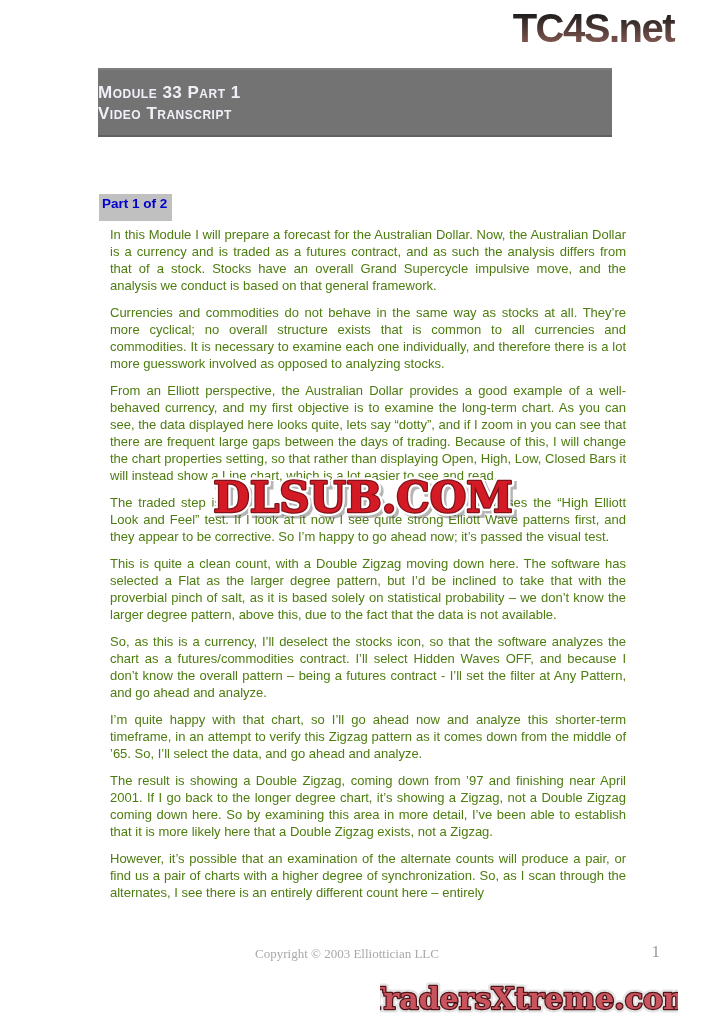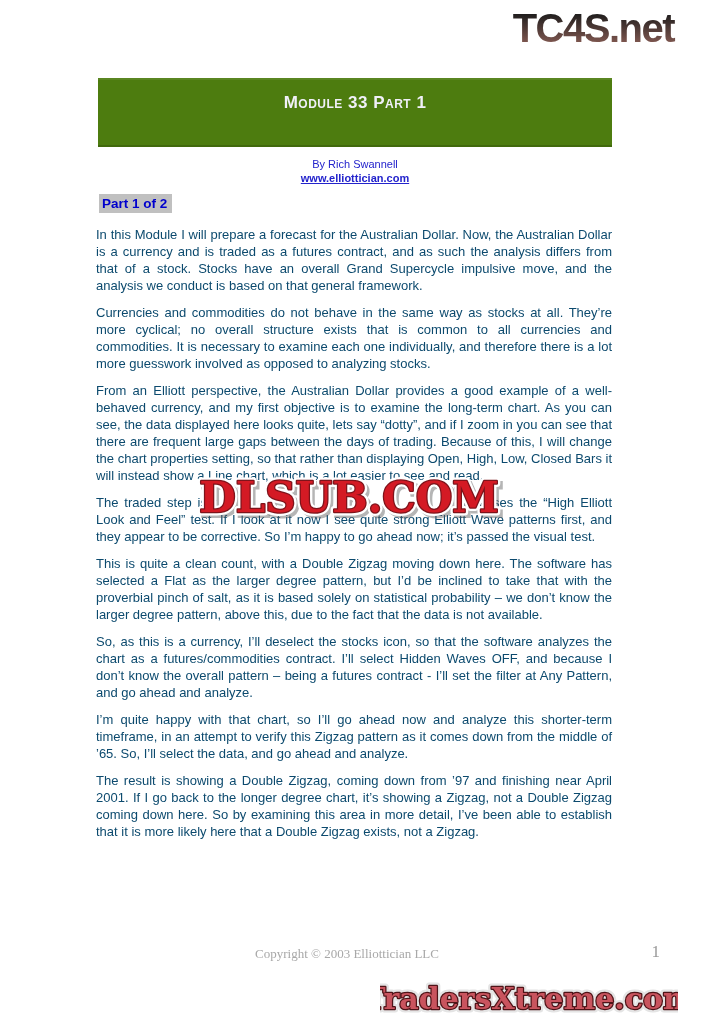--- a/index.html
+++ b/index.html
@@ -5,41 +5,40 @@
   html,body{margin:0;padding:0;background:#ffffff;}
   .page{
     position:relative;width:680px;height:1024px;background:#ffffff;
     font-family:"Liberation Sans",sans-serif;overflow:hidden;
   }
   
   .tc4s{position:absolute;top:2px;right:2px;}
   
   .banner{
     position:absolute;left:98px;top:68px;width:514px;height:69px;
-    background:#4d7c0f;color:#f0f0f8;text-align:center;
+    background:#737373;color:#f0f0f8;
     box-shadow:inset 0 2px 0 rgba(255,255,255,0.08), inset 0 -2px 0 rgba(0,0,0,0.15);
-    margin-top:10px;
   }
   .banner .t{
     font-variant:small-caps;font-weight:bold;font-size:17px;line-height:21px;
     letter-spacing:0.5px;
   }
   .banner .t1{margin-top:14px;}
   
   .byline{position:absolute;left:98px;top:157px;width:514px;text-align:center;color:#2323cc;font-size:11px;line-height:14px;}
   .byline .site{font-weight:bold;text-decoration:underline;color:#2323cc;}
   
   .sec-head{
     position:absolute;left:99px;top:194px;background:#c0c0c0;color:#0000cd;
-    font-size:13.5px;font-weight:bold;padding:2px 5px 2px 3px;
+    font-size:13.5px;font-weight:bold;padding:2px 5px 10px 3px;
   }
   
   .content{
-    position:absolute;left:96px;top:226px;width:516px;
-    font-size:13px;line-height:17px;color:#0c4a6e;text-align:justify;
+    position:absolute;left:110px;top:226px;width:516px;
+    font-size:13px;line-height:17px;color:#4d7c0f;text-align:justify;
   }
   .para{margin:0 0 10px 0;}
   .para-wm{position:relative;}
   .hidden-gap{display:inline-block;width:246px;height:1px;vertical-align:baseline;}
   .wm-wrap{position:absolute;top:-24px;left:92px;pointer-events:none;}
   
   .footer-copy{
     position:absolute;left:90px;top:946px;width:514px;text-align:center;
     font-family:"Liberation Serif",serif;font-size:13px;color:#a8a8a8;
   }
@@ -64,26 +63,23 @@
           <stop offset="0.15" stop-color="#1b1b1b"></stop>
           <stop offset="1" stop-color="#96655c"></stop>
         </linearGradient>
       </defs>
       <text x="224" y="40" text-anchor="end" font-size="40" font-weight="bold" letter-spacing="-1.5" fill="url(#tcgrad)">TC4S.net</text>
     </svg>
   </div>
 
   <div class="banner">
     <div class="t t1">Module 33 Part 1</div>
+    <div class="t t2">Video Transcript</div>
   </div>
 
-  <div class="byline">
-    <div>By Rich Swannell</div>
-    <div><a class="site" href="#">www.elliottician.com</a></div>
-  </div>
 
   <div class="sec-head">Part 1 of 2</div>
 
   <div class="content">
     <p class="para">In this Module I will prepare a forecast for the Australian Dollar.  Now, the Australian Dollar is a currency and is traded as a futures contract, and as such the analysis differs from that of a stock.  Stocks have an overall Grand Supercycle impulsive move, and the analysis we conduct is based on that general framework.</p>
     <p class="para">Currencies and commodities do not behave in the same way as stocks at all.  They’re more cyclical; no overall structure exists that is common to all currencies and commodities.  It is necessary to examine each one individually, and therefore there is a lot more guesswork involved as opposed to analyzing stocks.</p>
     <p class="para">From an Elliott perspective, the Australian Dollar provides a good example of a well-behaved currency, and my first objective is to examine the long-term chart.  As you can see, the data displayed here looks quite, lets say “dotty”, and if I zoom in you can see that there are frequent large gaps between the days of trading.  Because of this, I will change the chart properties setting, so that rather than displaying Open, High, Low, Closed Bars it will instead show a Line chart, which is a lot easier to see and read.</p>
 
     <p class="para para-wm">
       <span>The traded step is t</span><span class="hidden-gap"></span><span>t passes the “High</span><span> Elliott Look and Feel” test.  If I look at it now I see quite strong Elliott Wave patterns first, and they appear to be corrective.  So I’m happy to go ahead now; it’s passed the visual test.</span>
@@ -93,20 +89,21 @@
           <text x="161" y="42" text-anchor="middle" font-size="42" font-weight="bold" fill="#ffffff" stroke="#ffffff" stroke-width="7" stroke-linejoin="round">DLSUB.COM</text>
           <text x="161" y="42" text-anchor="middle" font-size="42" font-weight="bold" fill="#d41a24" stroke="#7d141b" stroke-width="2.5" paint-order="stroke" stroke-linejoin="round">DLSUB.COM</text>
         </svg>
       </span>
     </p>
 
     <p class="para">This is quite a clean count, with a Double Zigzag moving down here.  The software has selected a Flat as the larger degree pattern, but I’d be inclined to take that with the proverbial pinch of salt, as it is based solely on statistical probability – we don’t know the larger degree pattern, above this, due to the fact that the data is not available.</p>
     <p class="para">So, as this is a currency, I’ll deselect the stocks icon, so that the software analyzes the chart as a futures/commodities contract.  I’ll select Hidden Waves OFF, and because I don’t know the overall pattern – being a futures contract - I’ll set the filter at Any Pattern, and go ahead and analyze.</p>
     <p class="para">I’m quite happy with that chart, so I’ll go ahead now and analyze this shorter-term timeframe, in an attempt to verify this Zigzag pattern as it comes down from the middle of ’65.  So, I’ll select the data, and go ahead and analyze.</p>
     <p class="para">The result is showing a Double Zigzag, coming down from ’97 and finishing near April 2001.  If I go back to the longer degree chart, it’s showing a Zigzag, not a Double Zigzag coming down here.  So by examining this area in more detail, I’ve been able to establish that it is more likely here that a Double Zigzag exists, not a Zigzag.</p>
+    <p class="para">However, it’s possible that an examination of the alternate counts will produce a pair, or find us a pair of charts with a higher degree of synchronization.  So, as I scan through the alternates, I see there is an entirely different count here – entirely</p>
   </div>
 
   <div class="footer-copy">Copyright © 2003 Elliottician LLC</div>
   <div class="page-num">1</div>
 
   <div class="tx-logo">
     <svg width="298" height="42" viewBox="0 0 298 42">
       <text x="149" y="31" text-anchor="middle" font-size="30" font-weight="bold" fill="#ededed" stroke="#e4e4e4" stroke-width="7" stroke-linejoin="round">TradersXtreme.com</text>
       <text x="149" y="31" text-anchor="middle" font-size="30" font-weight="bold" fill="#c9545e" stroke="#4f1418" stroke-width="2.5" paint-order="stroke" stroke-linejoin="round">TradersXtreme.com</text>
     </svg>

